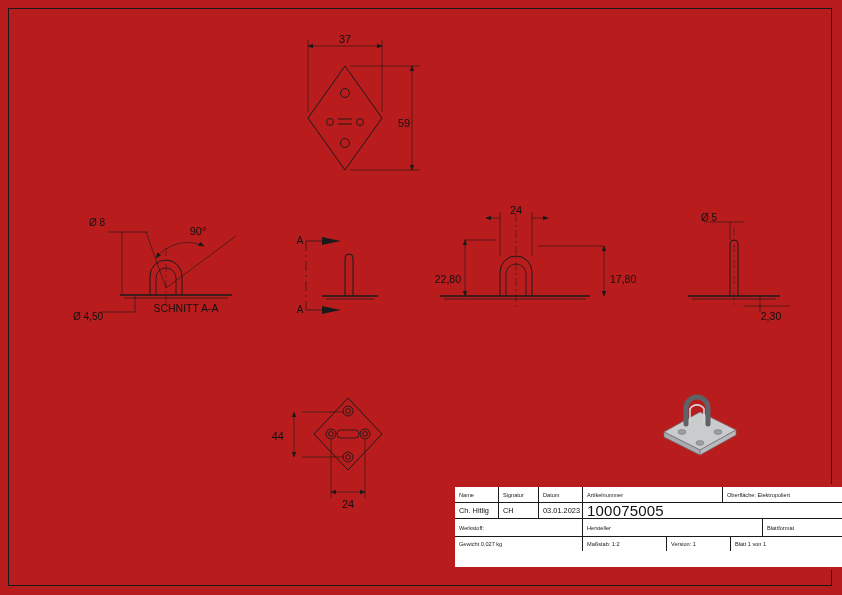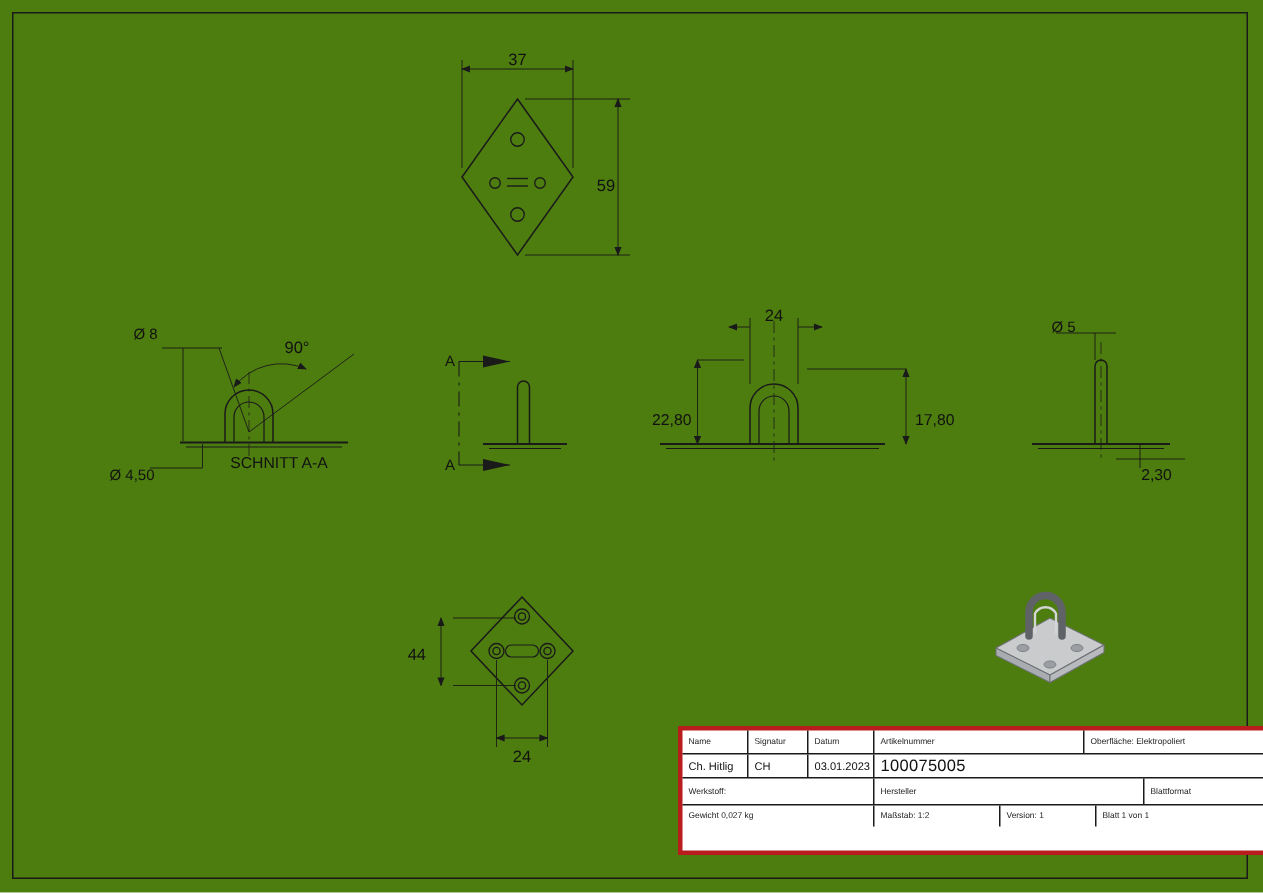--- a/index.html
+++ b/index.html
@@ -7,21 +7,21 @@
     padding: 0;
     background: #ffffff;
   }
   body {
     font-family: "Liberation Sans", sans-serif;
   }
   #sheet {
     position: relative;
     width: 842px;
     height: 595px;
-    background: #4d7c0f;
+    background: #b91c1c;
     overflow: hidden;
     text-align: center;
   }
   .frame {
     position: absolute;
     left: 8px;
     top: 8px;
     width: 824px;
     height: 578px;
     border: 1px solid #1a1a1a;
@@ -73,21 +73,21 @@
   .w-obf  { width: 104px; }
   .w-werk { width: 128px; }
   .w-hers { width: 180px; }
   .w-blf  { width: 62px; }
   .w-gew  { width: 128px; }
   .w-mass { width: 84px; }
   .w-ver  { width: 64px; }
   .w-blt  { width: 94px; }
   .tb-label { font-size: 5.6px; color: #222; }
   .tb-value { font-size: 7.4px; color: #111; }
-  .tb-artnum { font-size: 11px; color: #111; letter-spacing: .2px; }
+  .tb-artnum { font-size: 15px; color: #111; letter-spacing: .2px; }
   .tb-a4 { font-size: 9.5px; color: #111; }
   
   .logo-wrap {
     display: flex;
     align-items: center;
     gap: 4px;
     padding-left: 36px;
   }
   .logo-mark {
     width: 20px; height: 20px;

